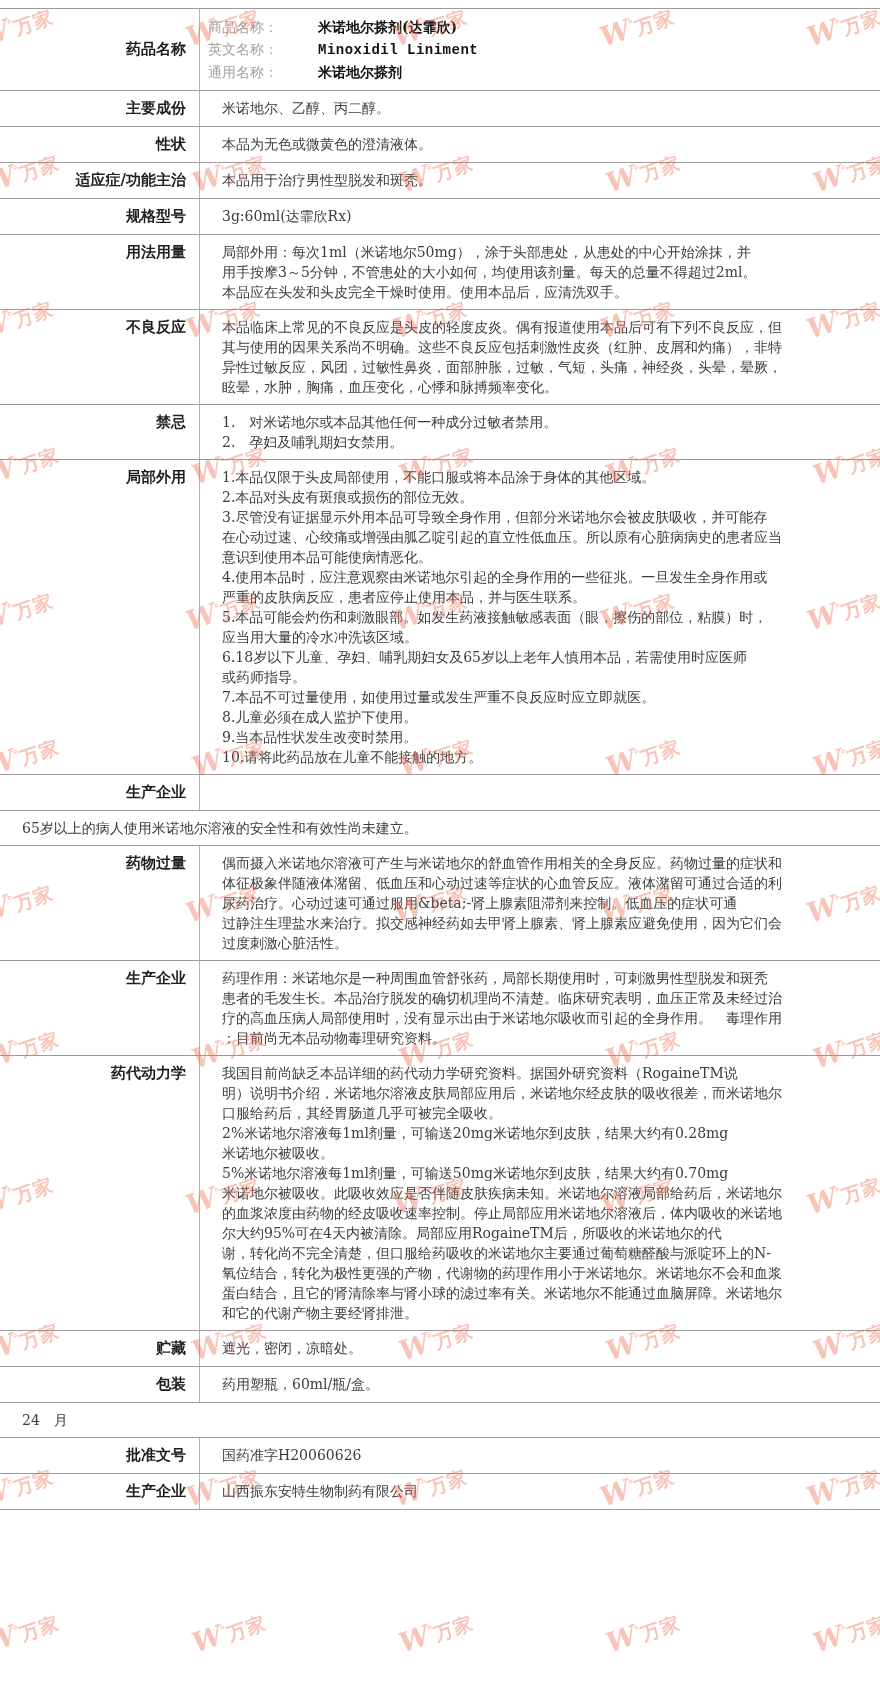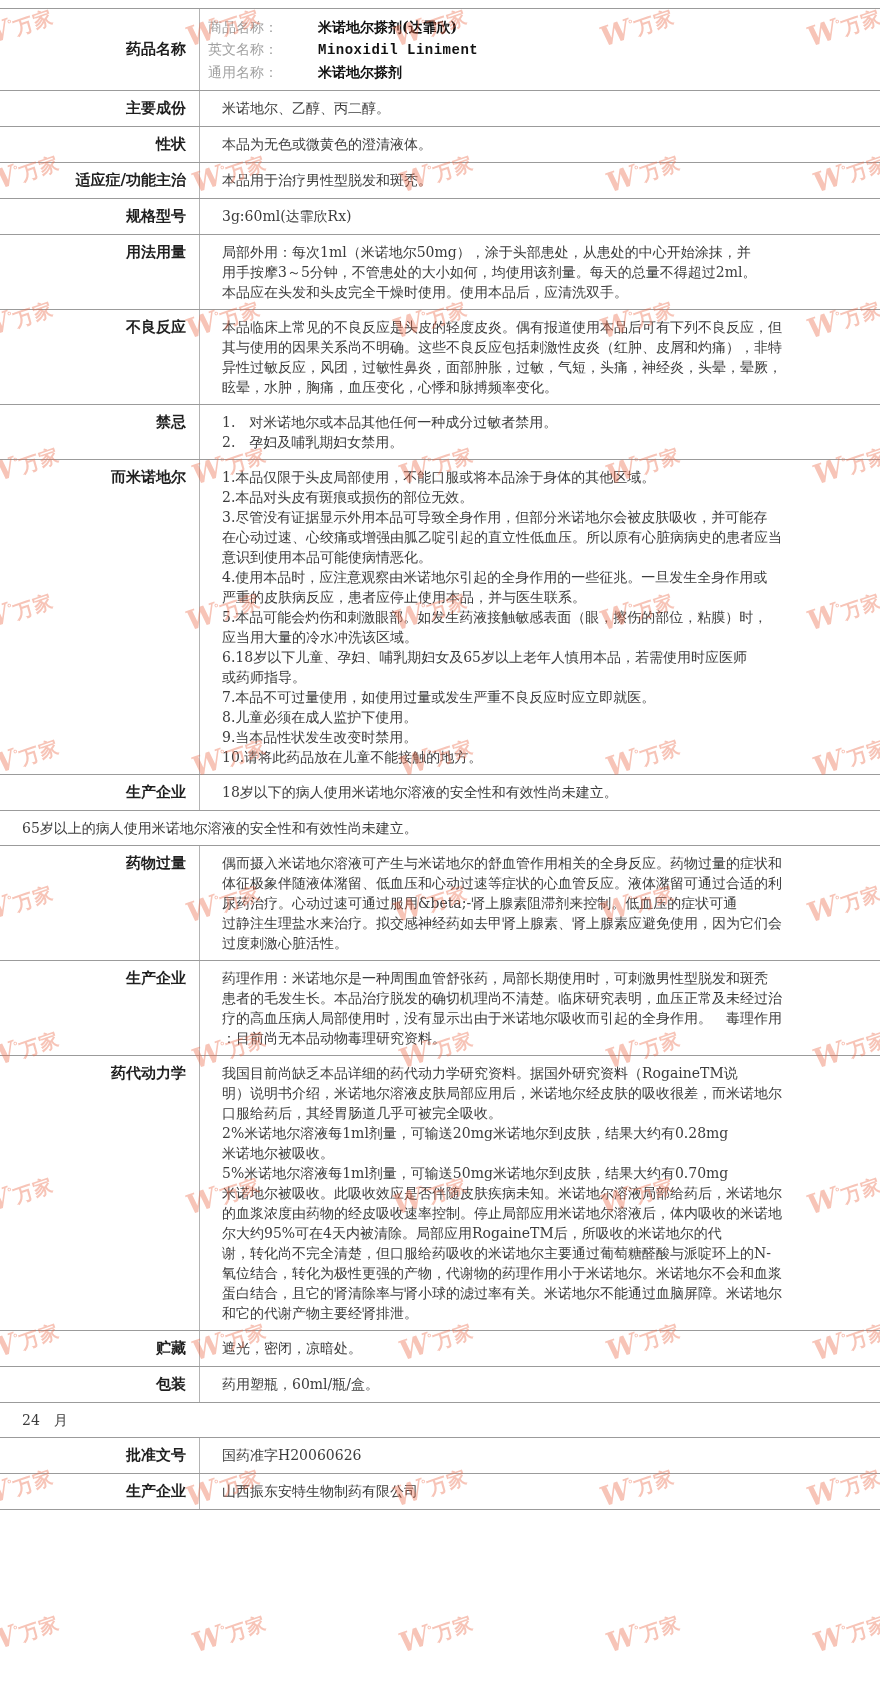--- a/index.html
+++ b/index.html
@@ -158,40 +158,39 @@
 其与使用的因果关系尚不明确。这些不良反应包括刺激性皮炎（红肿、皮屑和灼痛），非特
 异性过敏反应，风团，过敏性鼻炎，面部肿胀，过敏，气短，头痛，神经炎，头晕，晕厥，
 眩晕，水肿，胸痛，血压变化，心悸和脉搏频率变化。</div>
   </div>
       <div class="spec-row">
     <div class="cell-label">禁忌</div>
     <div class="cell-content">1.　对米诺地尔或本品其他任何一种成分过敏者禁用。
 2.　孕妇及哺乳期妇女禁用。</div>
   </div>
       <div class="spec-row">
-    <div class="cell-label">而米诺地尔</div>
+    <div class="cell-label">局部外用</div>
     <div class="cell-content"> 1.本品仅限于头皮局部使用，不能口服或将本品涂于身体的其他区域。
 2.本品对头皮有斑痕或损伤的部位无效。
 3.尽管没有证据显示外用本品可导致全身作用，但部分米诺地尔会被皮肤吸收，并可能存
 在心动过速、心绞痛或增强由胍乙啶引起的直立性低血压。所以原有心脏病病史的患者应当
 意识到使用本品可能使病情恶化。
 4.使用本品时，应注意观察由米诺地尔引起的全身作用的一些征兆。一旦发生全身作用或
 严重的皮肤病反应，患者应停止使用本品，并与医生联系。
 5.本品可能会灼伤和刺激眼部。如发生药液接触敏感表面（眼，擦伤的部位，粘膜）时，
 应当用大量的冷水冲洗该区域。
 6.18岁以下儿童、孕妇、哺乳期妇女及65岁以上老年人慎用本品，若需使用时应医师
 或药师指导。
 7.本品不可过量使用，如使用过量或发生严重不良反应时应立即就医。
 8.儿童必须在成人监护下使用。
 9.当本品性状发生改变时禁用。
 10.请将此药品放在儿童不能接触的地方。</div>
   </div>
       <div class="spec-row">
     <div class="cell-label">生产企业</div>
-    <div class="cell-content">18岁以下的病人使用米诺地尔溶液的安全性和有效性尚未建立。</div>
   </div>
       <div class="spec-row">
     <div class="cell-content">65岁以上的病人使用米诺地尔溶液的安全性和有效性尚未建立。</div>
   </div>
       <div class="spec-row">
     <div class="cell-label">药物过量</div>
     <div class="cell-content">偶而摄入米诺地尔溶液可产生与米诺地尔的舒血管作用相关的全身反应。药物过量的症状和
 体征极象伴随液体潴留、低血压和心动过速等症状的心血管反应。液体潴留可通过合适的利
 尿药治疗。心动过速可通过服用&amp;beta;-肾上腺素阻滞剂来控制。低血压的症状可通
 过静注生理盐水来治疗。拟交感神经药如去甲肾上腺素、肾上腺素应避免使用，因为它们会

